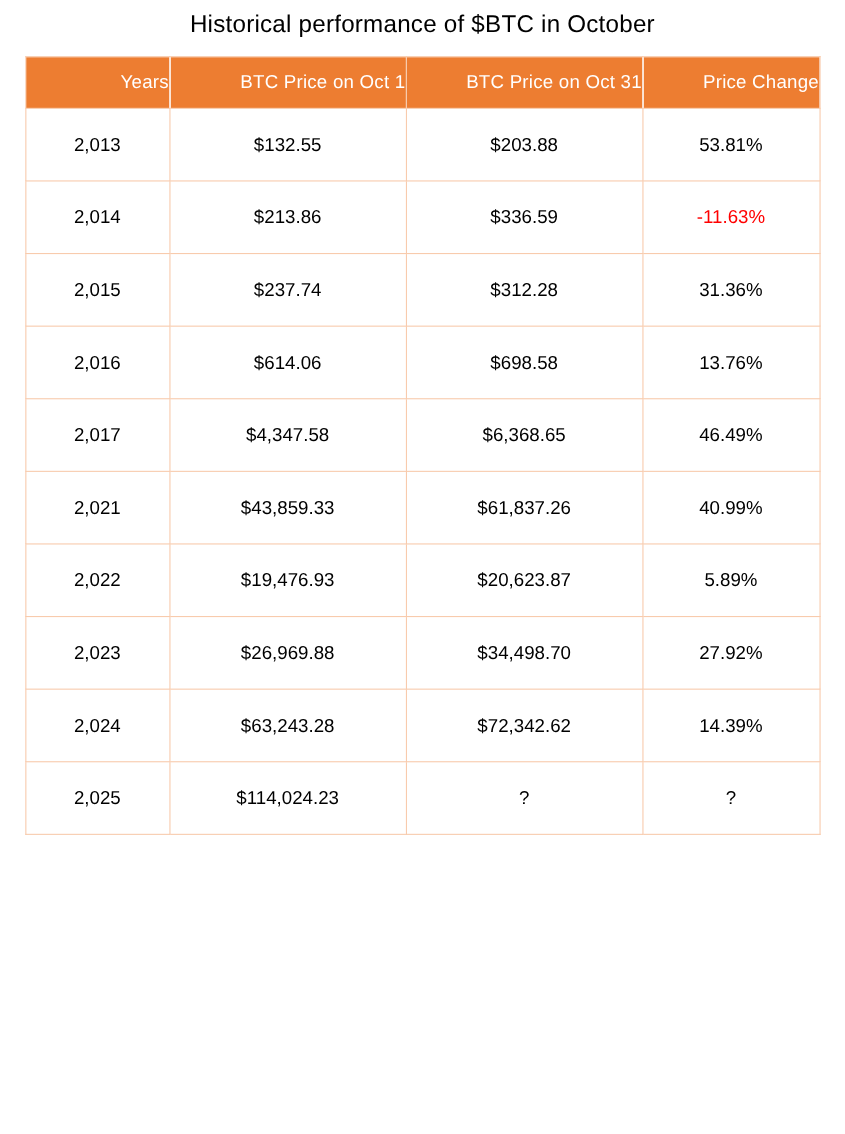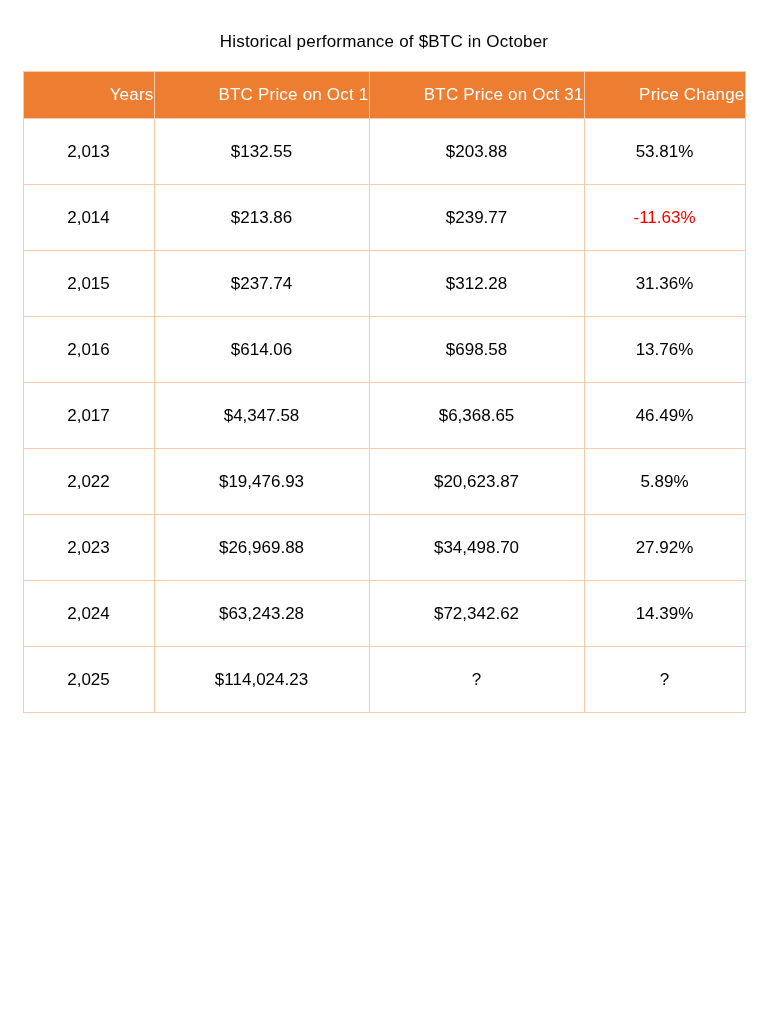--- a/index.html
+++ b/index.html
@@ -15,25 +15,24 @@
     width: 768px;
     height: 1031px;
     background: #ffffff;
     overflow: hidden;
   }
   .title {
     padding-top: 10px;
     height: 24px;
     line-height: 24px;
     text-align: center;
-    font-size: 17px;
+    font-size: 22px;
     font-weight: 400;
     color: #000000;
     letter-spacing: 0.2px;
-    margin-top: 20px;
   }
   table.btc-table {
     width: 722px;
     margin: 17px auto 0 auto;
     border-collapse: collapse;
     table-layout: fixed;
   }
   table.btc-table col.c-years  { width: 131px; }
   table.btc-table col.c-oct1   { width: 215px; }
   table.btc-table col.c-oct31  { width: 215px; }
@@ -96,21 +95,21 @@
   <tr class="data-row">
     <td>2,013</td>
     <td>$132.55</td>
     <td>$203.88</td>
     <td>53.81%</td>
   </tr>
 
   <tr class="data-row">
     <td>2,014</td>
     <td>$213.86</td>
-    <td>$239.77</td>
+    <td>$336.59</td>
     <td class="negative">-11.63%</td>
   </tr>
 
   <tr class="data-row">
     <td>2,015</td>
     <td>$237.74</td>
     <td>$312.28</td>
     <td>31.36%</td>
   </tr>
 
@@ -124,20 +123,26 @@
   <tr class="data-row">
     <td>2,017</td>
     <td>$4,347.58</td>
     <td>$6,368.65</td>
     <td>46.49%</td>
   </tr>
 
 
 
 
+  <tr class="data-row">
+    <td>2,021</td>
+    <td>$43,859.33</td>
+    <td>$61,837.26</td>
+    <td>40.99%</td>
+  </tr>
 
   <tr class="data-row">
     <td>2,022</td>
     <td>$19,476.93</td>
     <td>$20,623.87</td>
     <td>5.89%</td>
   </tr>
 
   <tr class="data-row">
     <td>2,023</td>

